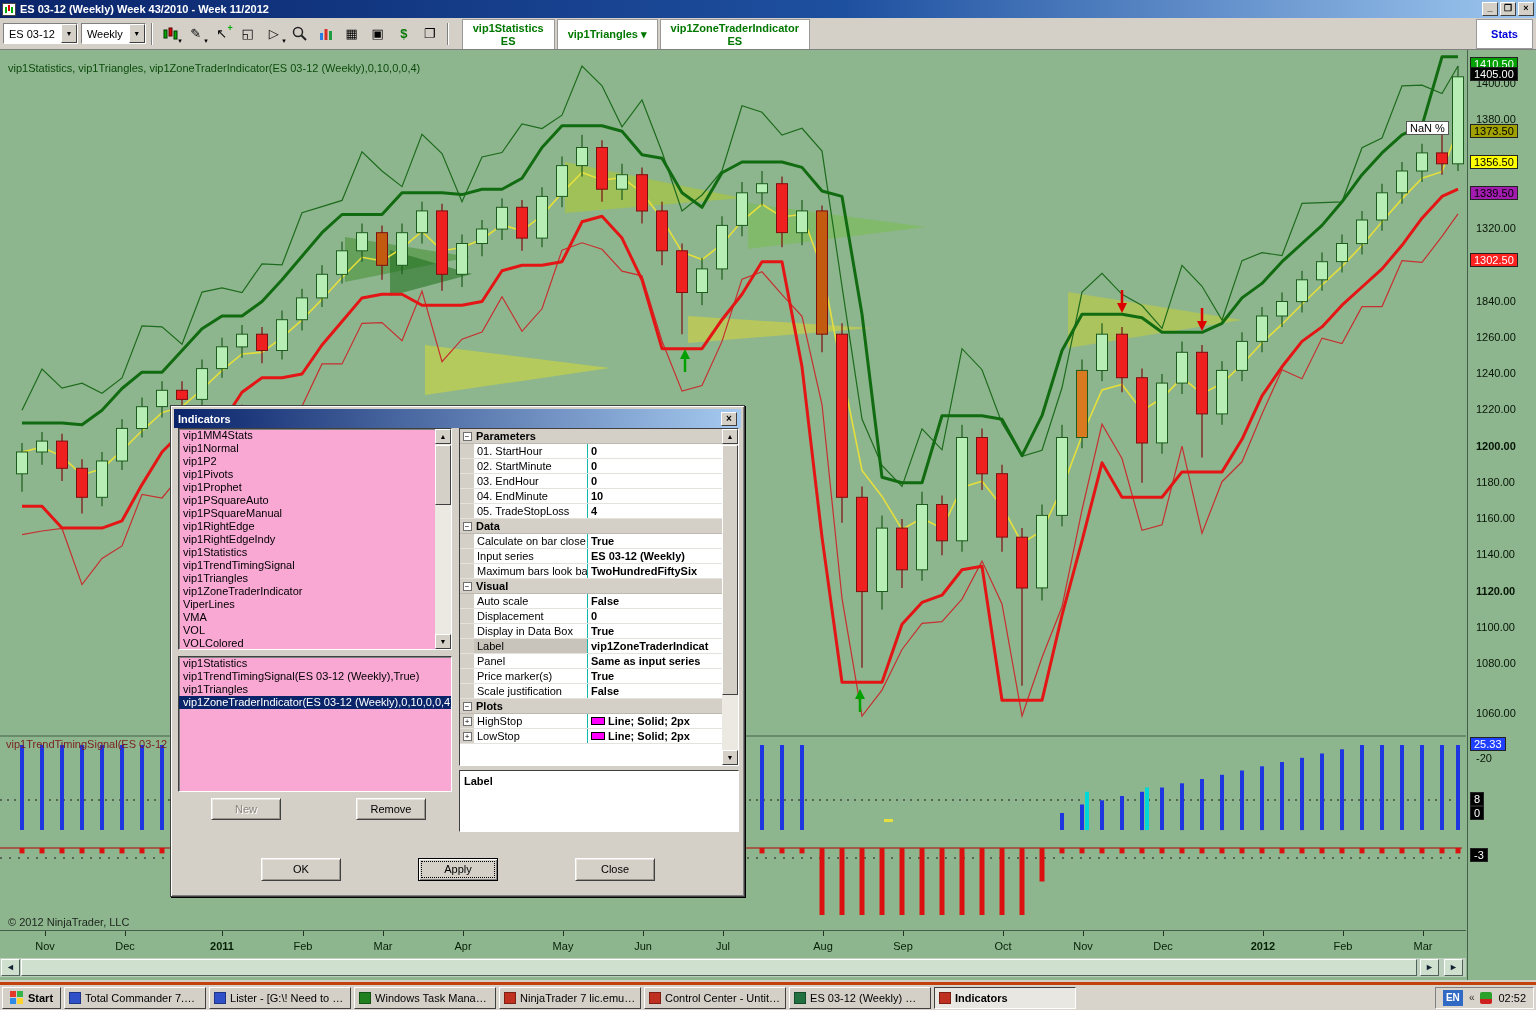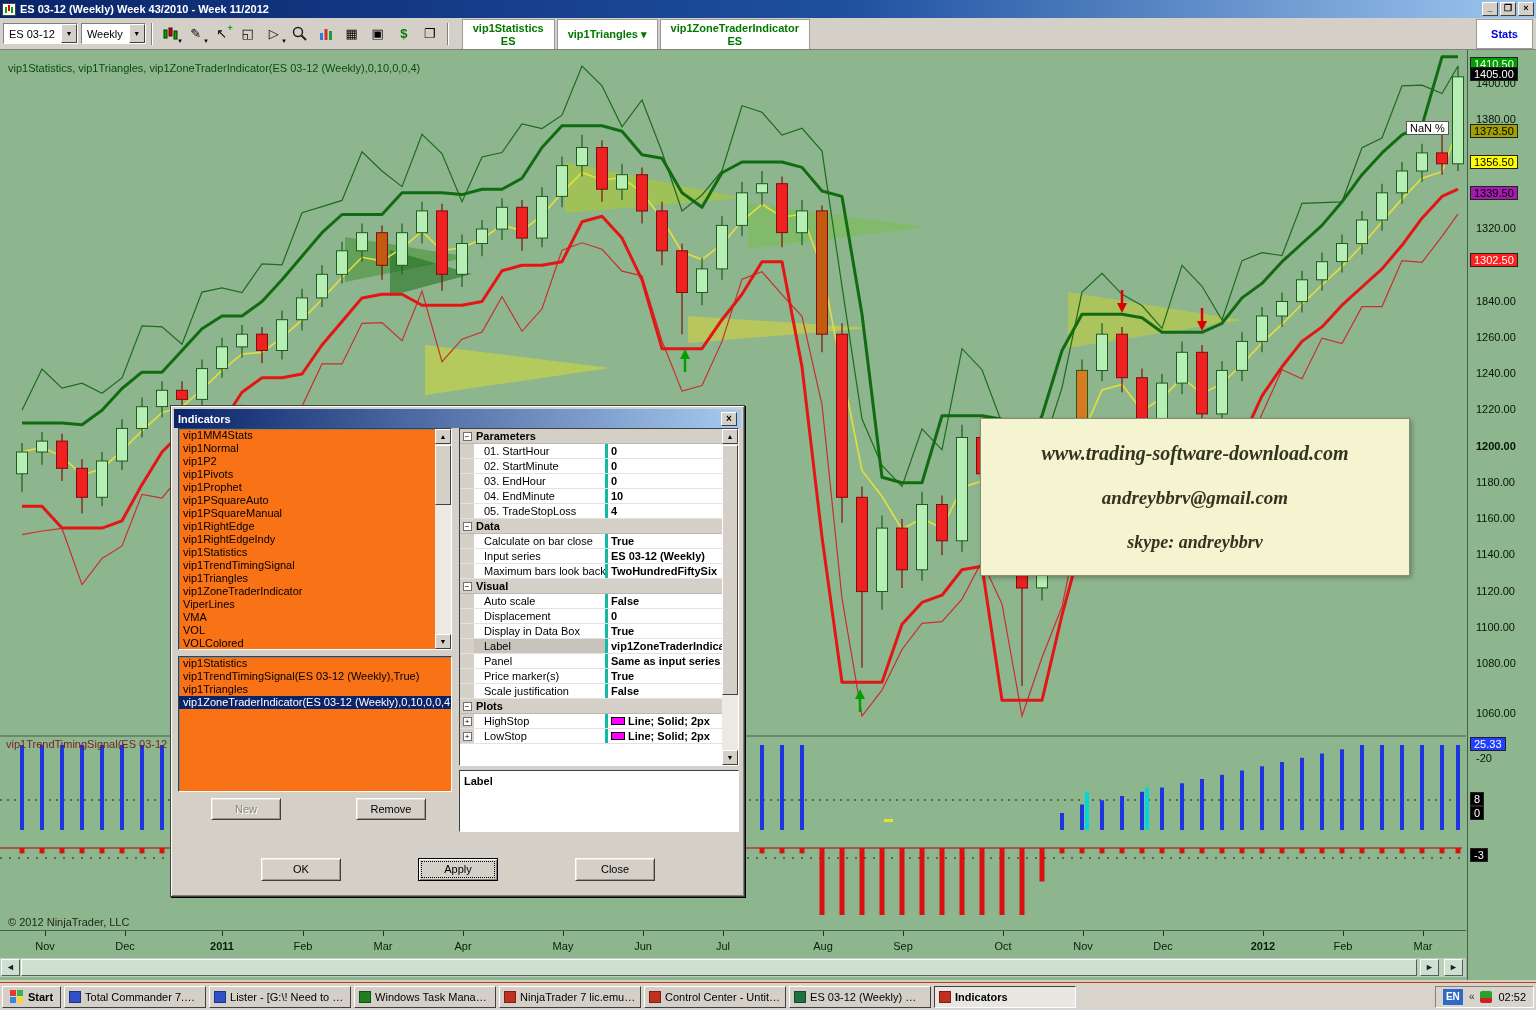--- a/index.html
+++ b/index.html
@@ -53,49 +53,49 @@
     box-shadow:2px 2px 5px rgba(0,0,0,.28);z-index:5;display:flex;flex-direction:column;justify-content:space-evenly;
     text-align:center;font-family:"Liberation Serif",serif;font-style:italic;font-weight:bold;color:#33331f}
   .wm1{font-size:20px}.wm2{font-size:19px}.wm3{font-size:18px}
   
   .dialog{position:absolute;left:170px;top:355px;width:575px;height:492px;background:#d4d0c8;z-index:30;
     border:1px solid #404040;box-shadow:inset 1px 1px 0 #fff,inset -1px -1px 0 #808080,1px 1px 0 #000}
   .dlg-title{height:19px;margin:3px;background:linear-gradient(90deg,#0a246a,#a6caf0);color:#fff;font-weight:bold;
     display:flex;align-items:center;padding:0 4px}
   .dlg-close{margin-left:auto;width:16px;height:14px;background:#d4d0c8;border:1px solid;border-color:#fff #404040 #404040 #fff;
     color:#000;font-size:10px;line-height:12px;text-align:center;font-weight:bold}
-  .listbox{position:absolute;background:#f97316;border:1px solid;border-color:#404040 #fff #fff #404040;
+  .listbox{position:absolute;background:#f9a8d4;border:1px solid;border-color:#404040 #fff #fff #404040;
     box-shadow:inset 1px 1px 0 #808080;overflow:hidden}
   .li{height:13px;line-height:13px;padding-left:4px;white-space:nowrap}
   .li.sel{background:#0a246a;color:#fff}
   .vscroll{position:absolute;right:0;top:0;bottom:0;width:16px;background:#ece9e2}
   .sarr{position:absolute;left:0;width:16px;height:15px;background:#d4d0c8;border:1px solid;border-color:#fff #404040 #404040 #fff;
     font-size:7px;text-align:center;line-height:13px}
   .sthumb{position:absolute;left:0;width:16px;background:#d4d0c8;border:1px solid;border-color:#fff #404040 #404040 #fff}
   .propgrid{position:absolute;left:288px;top:22px;width:280px;height:338px;background:#fff;
     border:1px solid;border-color:#404040 #fff #fff #404040;overflow:hidden}
   #prop-rows{position:absolute;left:0;top:0;width:263px}
   .prow{display:flex;height:15px;line-height:14px;background:#fff;border-bottom:1px solid #e4e2dc}
   .prow.cat{background:#d4d0c8;font-weight:bold;border-bottom:1px solid #bdb9b0}
   .gut{width:14px;flex:none;background:#d4d0c8;display:flex;align-items:center;justify-content:center}
   .box{width:9px;height:9px;border:1px solid #707070;background:#fff;font-size:8px;line-height:7px;text-align:center;font-weight:normal}
   .catlabel{padding-left:2px}
-  .plabel{width:134px;flex:none;padding-left:10px;border-right:3px solid #14b8a6;overflow:hidden;white-space:nowrap}
+  .plabel{width:114px;flex:none;padding-left:3px;border-right:1px solid #14b8a6;overflow:hidden;white-space:nowrap}
   .pvalue{flex:1;padding-left:3px;font-weight:bold;overflow:hidden;white-space:nowrap;display:flex;align-items:center;gap:3px}
   .swatch{width:14px;height:8px;background:#ff00ff;border:1px solid #000;flex:none}
   .prow.hl .plabel{background:#c8c4bb}
   .descpanel{position:absolute;left:288px;top:364px;width:280px;height:62px;background:#fff;
     border:1px solid;border-color:#404040 #fff #fff #404040;padding:4px;font-weight:bold}
   .btn{position:absolute;height:23px;width:80px;background:#d4d0c8;text-align:center;line-height:21px;
     border:1px solid;border-color:#fff #404040 #404040 #fff;box-shadow:inset 1px 1px 0 #e8e5de,inset -1px -1px 0 #9a968e}
   .btn.def{border:1px solid #000;box-shadow:inset 1px 1px 0 #fff,inset -1px -1px 0 #808080;outline:1px dotted #000;outline-offset:-4px}
   .btn.small{height:22px;width:70px}
   .btn.disabled{color:#8a867e;text-shadow:1px 1px 0 #fff}
   
-  .taskbar{position:absolute;left:0;top:982px;width:1536px;height:28px;background:#d8d4cc;border-top:1px solid #c2410c;
+  .taskbar{position:absolute;left:0;top:982px;width:1536px;height:28px;background:#d8d4cc;border-top:3px solid #c2410c;
     display:flex;align-items:center;padding:0 2px;gap:3px;z-index:60}
   .startbtn{height:22px;display:flex;align-items:center;gap:4px;padding:0 7px;background:#d4d0c8;
     border:1px solid;border-color:#fff #404040 #404040 #fff;font-weight:bold}
   .flag{width:14px;height:13px;display:grid;grid-template-columns:6px 6px;grid-template-rows:6px 6px;gap:1px}
   .flag i:nth-child(1){background:#e4392b}.flag i:nth-child(2){background:#35b44a}
   .flag i:nth-child(3){background:#2e8ae5}.flag i:nth-child(4){background:#ffd32a}
   #taskbuttons{display:flex;align-items:center;gap:3px}
   .taskbtn{width:142px;height:22px;display:flex;align-items:center;gap:4px;padding:0 4px;background:#d4d0c8;
     border:1px solid;border-color:#fff #404040 #404040 #fff;overflow:hidden}
   .taskbtn.active{border-color:#404040 #fff #fff #404040;background:#e9e7e1;font-weight:bold}
@@ -509,21 +509,21 @@
         <div class="tick" style="top: 63.2812px;">1380.00</div>
         <div class="tick" style="top: 172.031px;">1320.00</div>
         <div class="tick" style="top: 244.531px;">1840.00</div>
         <div class="tick" style="top: 280.781px;">1260.00</div>
         <div class="tick" style="top: 317.031px;">1240.00</div>
         <div class="tick" style="top: 353.281px;">1220.00</div>
         <div class="tick" style="top: 389.531px; font-weight: bold;">1200.00</div>
         <div class="tick" style="top: 425.781px;">1180.00</div>
         <div class="tick" style="top: 462.031px;">1160.00</div>
         <div class="tick" style="top: 498.281px;">1140.00</div>
-        <div class="tick" style="top: 534.531px;">1120.00</div>
+        <div class="tick" style="top: 534.531px; font-weight: bold;">1120.00</div>
         <div class="tick" style="top: 570.781px;">1100.00</div>
         <div class="tick" style="top: 607.031px;">1080.00</div>
         <div class="tick" style="top: 657px; text-align: right;">1060.00</div>
         <div class="pbadge" style="top: 7px; background: rgb(0, 160, 0); color: rgb(255, 255, 255);">1410.50</div>
         <div class="pbadge" style="top: 16.9688px; background: rgb(0, 0, 0); color: rgb(255, 255, 255);">1405.00</div>
         <div class="pbadge" style="top: 74.0625px; background: rgb(160, 160, 0); color: rgb(0, 0, 0);">1373.50</div>
         <div class="pbadge" style="top: 104.875px; background: rgb(255, 255, 0); color: rgb(0, 0, 0);">1356.50</div>
         <div class="pbadge" style="top: 135.688px; background: #a21caf; color: rgb(0, 0, 0);">1339.50</div>
         <div class="pbadge" style="top: 202.75px; background: rgb(255, 32, 32); color: rgb(255, 255, 255);">1302.50</div>
         <div class="pbadge" style="top: 687px; background: rgb(32, 64, 255); color: rgb(255, 255, 255);">25.33</div>
@@ -569,25 +569,20 @@
         <div class="xtick" style="left: 1423px;"></div>
       </div>
 
     <div id="hscroll">
       <span class="harr" style="left:1px">◄</span>
       <span class="hthumb"></span>
       <span class="harr" style="left:1420px">►</span>
       <span class="harr" style="left:1444px">►</span>
     </div>
 
-    <div class="watermark">
-      <div class="wm1">www.trading-software-download.com</div>
-      <div class="wm2">andreybbrv@gmail.com</div>
-      <div class="wm3">skype: andreybbrv</div>
-    </div>
 
     <div class="dialog">
       <div class="dlg-title">
         <span>Indicators</span>
         <span class="dlg-close">×</span>
       </div>
 
       <div class="listbox" style="left:7px;top:22px;width:274px;height:222px">
         <div id="avail-list" style="position:absolute;left:0;top:0;right:16px">
             <div class="li">vip1MM4Stats</div>

